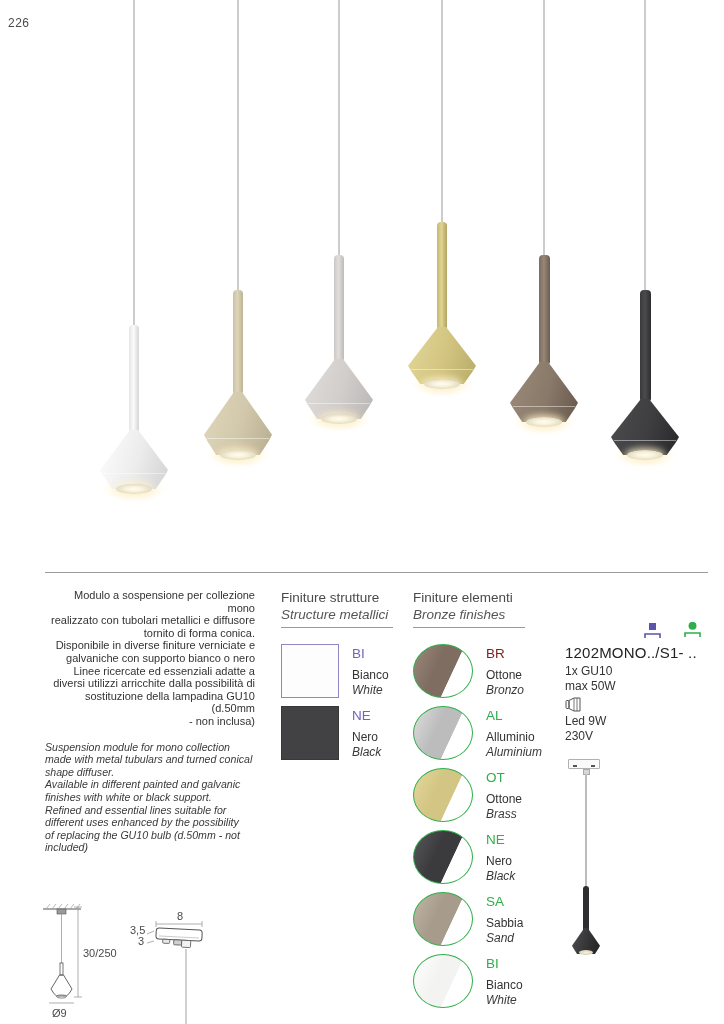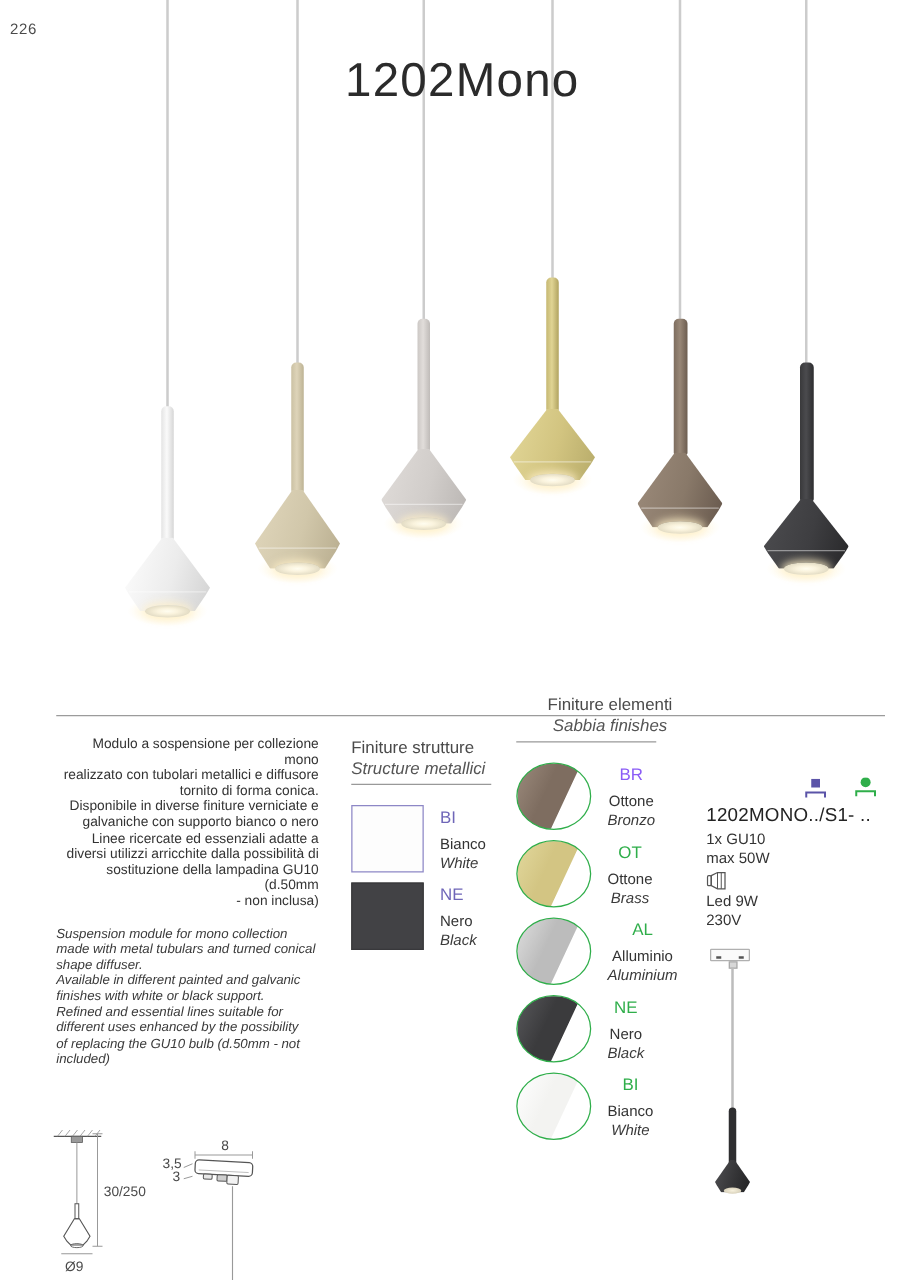--- a/index.html
+++ b/index.html
@@ -36,21 +36,21 @@
   
   .divider{left:45px;top:572px;width:663px;height:1px;background:#9b9b9b;}
 
   
   .col-desc{left:45px;top:589px;width:210px;}
   .desc-it{font-size:11px;line-height:12.6px;color:#333;white-space:pre-line;text-align:right;}
   .desc-en{margin-top:13px;font-size:10.6px;line-height:12.6px;color:#3a3a3a;font-style:italic;white-space:pre-line;}
 
   
   .col-struct{left:257px;top:589px;width:150px;margin-left:24px;}
-  .col-elem{left:413px;top:555px;width:150px;text-align:center;}
+  .col-elem{left:413px;top:589px;width:150px;}
   .sec-title{font-size:13.5px;color:#4a4a4a;line-height:17px;}
   .sec-sub{font-size:13.5px;color:#555;font-style:italic;line-height:17px;}
   .sec-rule{width:112px;height:1px;background:#999;margin-top:4px;}
   .f-list{position:absolute;left:0;top:55px;}
   .f-row{display:flex;gap:13px;margin-bottom:8px;}
   .sq-swatch{width:58px;height:54px;box-sizing:border-box;flex:0 0 auto;}
   .ci-swatch{width:60px;height:54px;border-radius:50%;box-sizing:border-box;flex:0 0 auto;}
   .f-code{font-size:13.5px;margin-top:2px;}
   .f-name{font-size:12px;color:#333;margin-top:7px;}
   .f-name-en{font-size:12px;color:#3a3a3a;font-style:italic;margin-top:1px;}
@@ -125,21 +125,20 @@
       <div class="ap"></div>
   </div>
   <div class="lamp lamp-6">
     <div class="cord"></div>
       <div class="stem" style="background: linear-gradient(90deg, rgb(57, 57, 59) 0%, rgb(75, 75, 78) 45%, rgb(45, 45, 47) 100%);"></div>
       <div class="glow"></div>
       <div class="head" style="background: linear-gradient(105deg, rgb(74, 74, 77) 10%, rgb(62, 62, 65) 55%, rgb(42, 42, 44) 95%);"></div>
       <div class="ap"></div>
   </div>
 
-  <div class="abs title">1202Mono</div>
 
   <div class="abs divider"></div>
 
   <div class="abs col-desc">
     <div class="desc-it">Modulo a sospensione per collezione mono
 realizzato con tubolari metallici e diffusore
 tornito di forma conica.
 Disponibile in diverse finiture verniciate e
 galvaniche con supporto bianco o nero
 Linee ricercate ed essenziali adatte a
@@ -176,57 +175,66 @@
          <div class="f-code" style="color:#6f66b8">NE</div>
          <div class="f-name">Nero</div>
          <div class="f-name-en">Black</div>
        </div>
      </div>
       </div>
   </div>
 
   <div class="abs col-elem">
     <div class="sec-title">Finiture elementi</div>
-    <div class="sec-sub">Sabbia finishes</div>
+    <div class="sec-sub">Bronze finishes</div>
     <div class="sec-rule"></div>
     <div class="f-list">
         <div class="f-row">
        <div class="ci-swatch" style="border:1.5px solid #2fae4a;
                    background:linear-gradient(115deg, #9b8a7c 0%, #7e6d60 40%, #7e6d60 61.5%, #ffffff 62.5%)"></div>
        <div class="f-labels">
-         <div class="f-code" style="color:#8b5cf6">BR</div>
+         <div class="f-code" style="color:#7f1d1d">BR</div>
          <div class="f-name">Ottone</div>
          <div class="f-name-en">Bronzo</div>
+       </div>
+     </div>
+        <div class="f-row">
+       <div class="ci-swatch" style="border:1.5px solid #2fae4a;
+                   background:linear-gradient(115deg, #dedede 0%, #bcbcbc 40%, #bcbcbc 61.5%, #ffffff 62.5%)"></div>
+       <div class="f-labels">
+         <div class="f-code" style="color:#2fae4a">AL</div>
+         <div class="f-name">Alluminio</div>
+         <div class="f-name-en">Aluminium</div>
        </div>
      </div>
         <div class="f-row">
        <div class="ci-swatch" style="border:1.5px solid #2fae4a;
                    background:linear-gradient(115deg, #e2d89d 0%, #d3c583 40%, #d3c583 61.5%, #ffffff 62.5%)"></div>
        <div class="f-labels">
          <div class="f-code" style="color:#2fae4a">OT</div>
          <div class="f-name">Ottone</div>
          <div class="f-name-en">Brass</div>
        </div>
      </div>
         <div class="f-row">
        <div class="ci-swatch" style="border:1.5px solid #2fae4a;
-                   background:linear-gradient(115deg, #dedede 0%, #bcbcbc 40%, #bcbcbc 61.5%, #ffffff 62.5%)"></div>
-       <div class="f-labels">
-         <div class="f-code" style="color:#2fae4a">AL</div>
-         <div class="f-name">Alluminio</div>
-         <div class="f-name-en">Aluminium</div>
-       </div>
-     </div>
-        <div class="f-row">
-       <div class="ci-swatch" style="border:1.5px solid #2fae4a;
                    background:linear-gradient(115deg, #58585b 0%, #3b3b3d 40%, #3b3b3d 61.5%, #ffffff 62.5%)"></div>
        <div class="f-labels">
          <div class="f-code" style="color:#2fae4a">NE</div>
          <div class="f-name">Nero</div>
          <div class="f-name-en">Black</div>
+       </div>
+     </div>
+        <div class="f-row">
+       <div class="ci-swatch" style="border:1.5px solid #2fae4a;
+                   background:linear-gradient(115deg, #c0b6a6 0%, #a79c8b 40%, #a79c8b 61.5%, #ffffff 62.5%)"></div>
+       <div class="f-labels">
+         <div class="f-code" style="color:#2fae4a">SA</div>
+         <div class="f-name">Sabbia</div>
+         <div class="f-name-en">Sand</div>
        </div>
      </div>
         <div class="f-row">
        <div class="ci-swatch" style="border:1.5px solid #2fae4a;
                    background:linear-gradient(115deg, #ffffff 0%, #f3f3f1 40%, #f3f3f1 61.5%, #ffffff 62.5%)"></div>
        <div class="f-labels">
          <div class="f-code" style="color:#2fae4a">BI</div>
          <div class="f-name">Bianco</div>
          <div class="f-name-en">White</div>
        </div>

